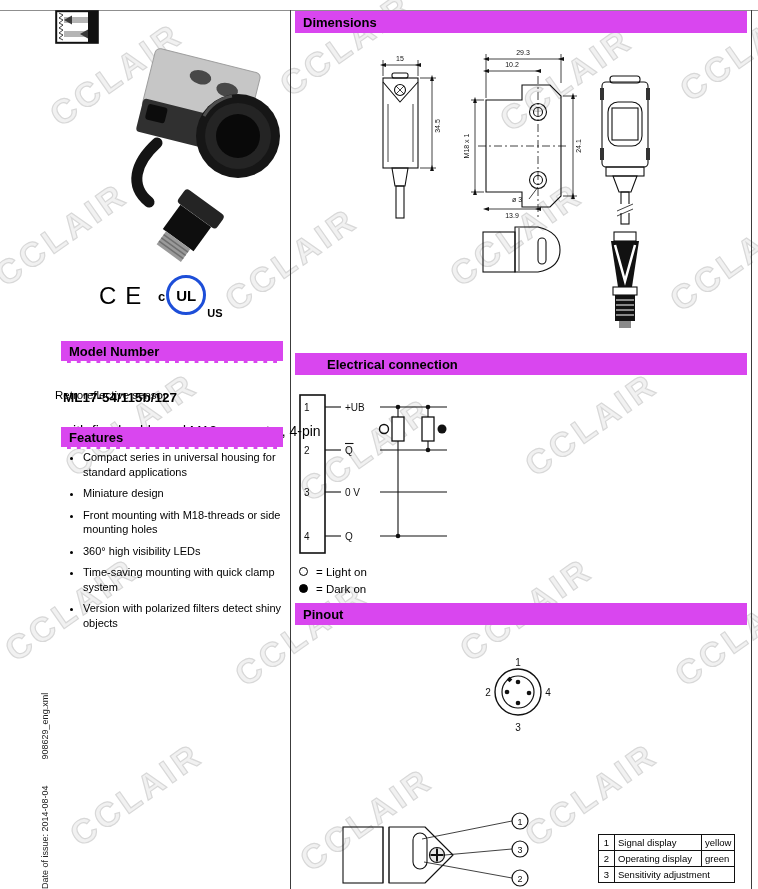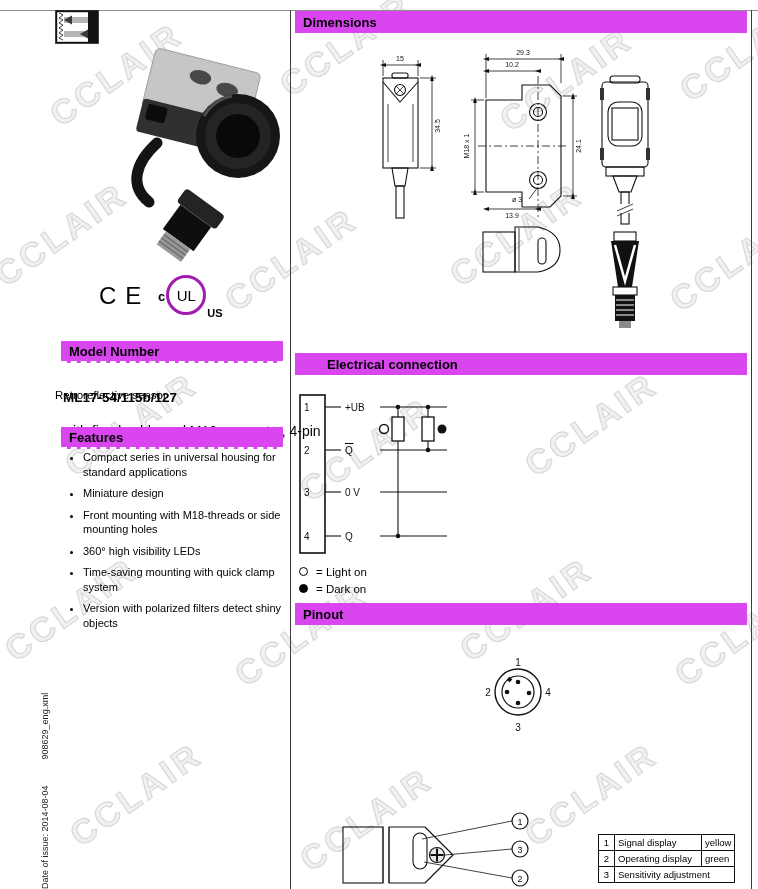--- a/index.html
+++ b/index.html
@@ -21,23 +21,23 @@
   .abs{position:absolute;}
   #model-number{left:63px;top:368px;font-size:13.5px;font-weight:bold;margin-top:22px;}
   #model-type{left:55px;top:389px;font-size:11.5px;}
   #model-desc{left:63px;top:423px;font-size:14px;}
   #features-list{left:63px;top:450px;width:222px;font-size:11px;line-height:14.5px;}
   #features-list ul{margin:0;padding-left:20px;}
   #features-list li{margin-bottom:7px;}
   #ce-mark{left:99px;top:282px;font-size:24px;letter-spacing:9px;font-weight:500;}
   #ul-mark{left:158px;top:275px;display:flex;align-items:flex-start;}
   .ul-c{font-size:13px;font-weight:bold;margin-top:14px;margin-right:1px;}
-  .ul-circle{width:34px;height:34px;border:3px solid #a21caf;border-radius:50%;
+  .ul-circle{width:34px;height:34px;border:3px solid #1d4ed8;border-radius:50%;
              display:flex;align-items:center;justify-content:center;
-             font-weight:normal;font-size:15px;}
+             font-weight:bold;font-size:15px;}
   .ul-us{font-size:11px;font-weight:bold;margin-top:32px;margin-left:1px;}
   #legend{left:299px;top:563px;font-size:11.5px;}
   .legend-row{display:flex;align-items:center;height:17px;}
   .sym{width:9px;height:9px;border-radius:50%;border:1.5px solid #000;
        box-sizing:border-box;margin-right:8px;flex:0 0 auto;}
   .sym-filled{background:#000;}
   #ind-table{left:598px;top:834px;border-collapse:collapse;font-size:9.5px;position:absolute;}
   #ind-table td{border:1px solid #111;padding:1px 3px;height:13px;vertical-align:middle;}
   .tc1{width:9px;text-align:center;} .tc2{width:80px;} .tc3{width:26px;}
   #sidebar-note{left:40px;top:889px;transform:rotate(-90deg);transform-origin:0 0;

